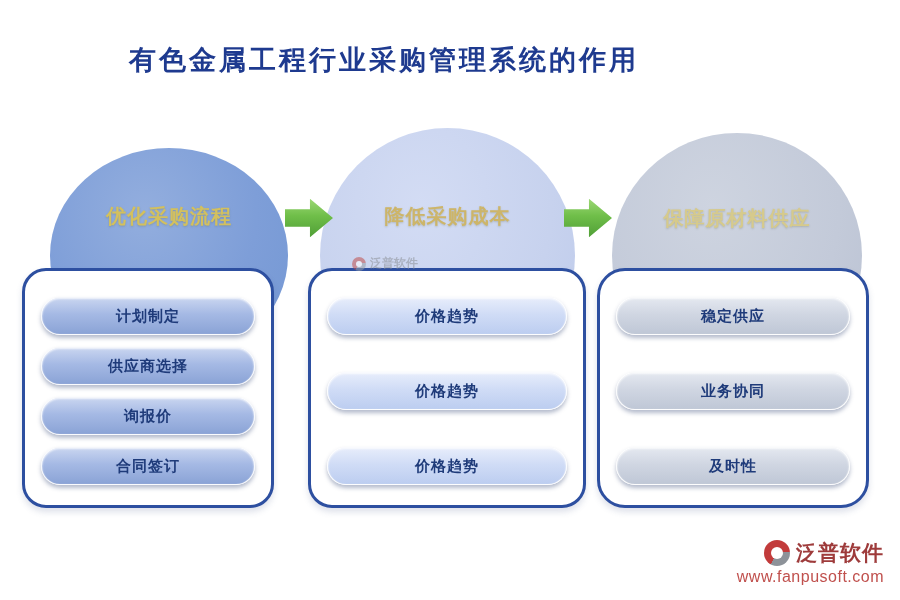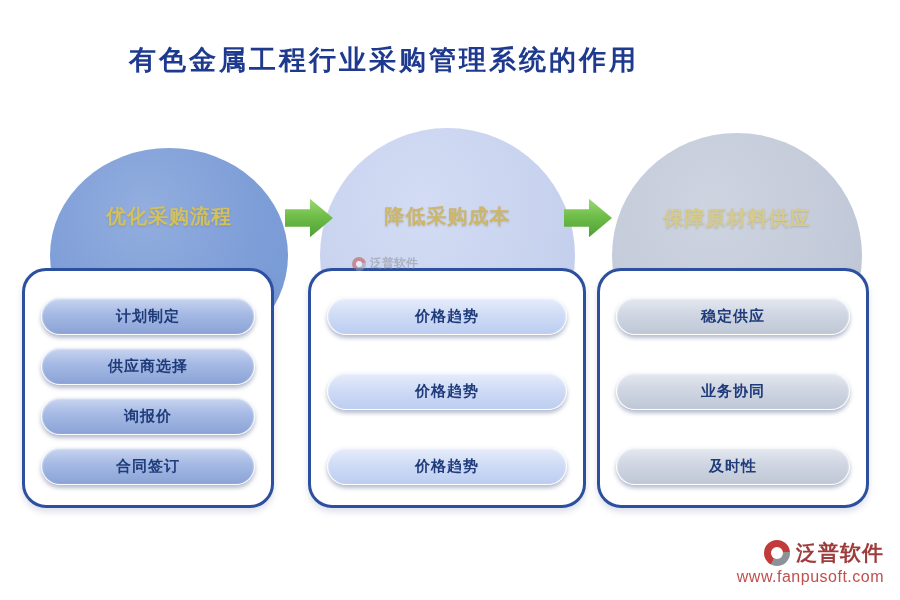--- a/index.html
+++ b/index.html
@@ -77,21 +77,21 @@
     border-radius: 24px;
     z-index: 1;
     display: flex;
     flex-direction: column;
     justify-content: space-between;
     padding: 26px 16px 20px 16px;
     box-shadow: 0 4px 6px rgba(70, 90, 140, 0.18);
   }
   .panel-1 { left: 22px;  width: 252px; }
   .panel-2 { left: 308px; width: 278px; }
-  .panel-3 { left: 597px; width: 272px; }
+  .panel-3 { left: 597px; width: 272px; border-radius: 28px; }
 
   
   .pill {
     height: 38px;
     border-radius: 20px;
     display: flex;
     align-items: center;
     justify-content: center;
     font-size: 15px;
     font-weight: bold;

